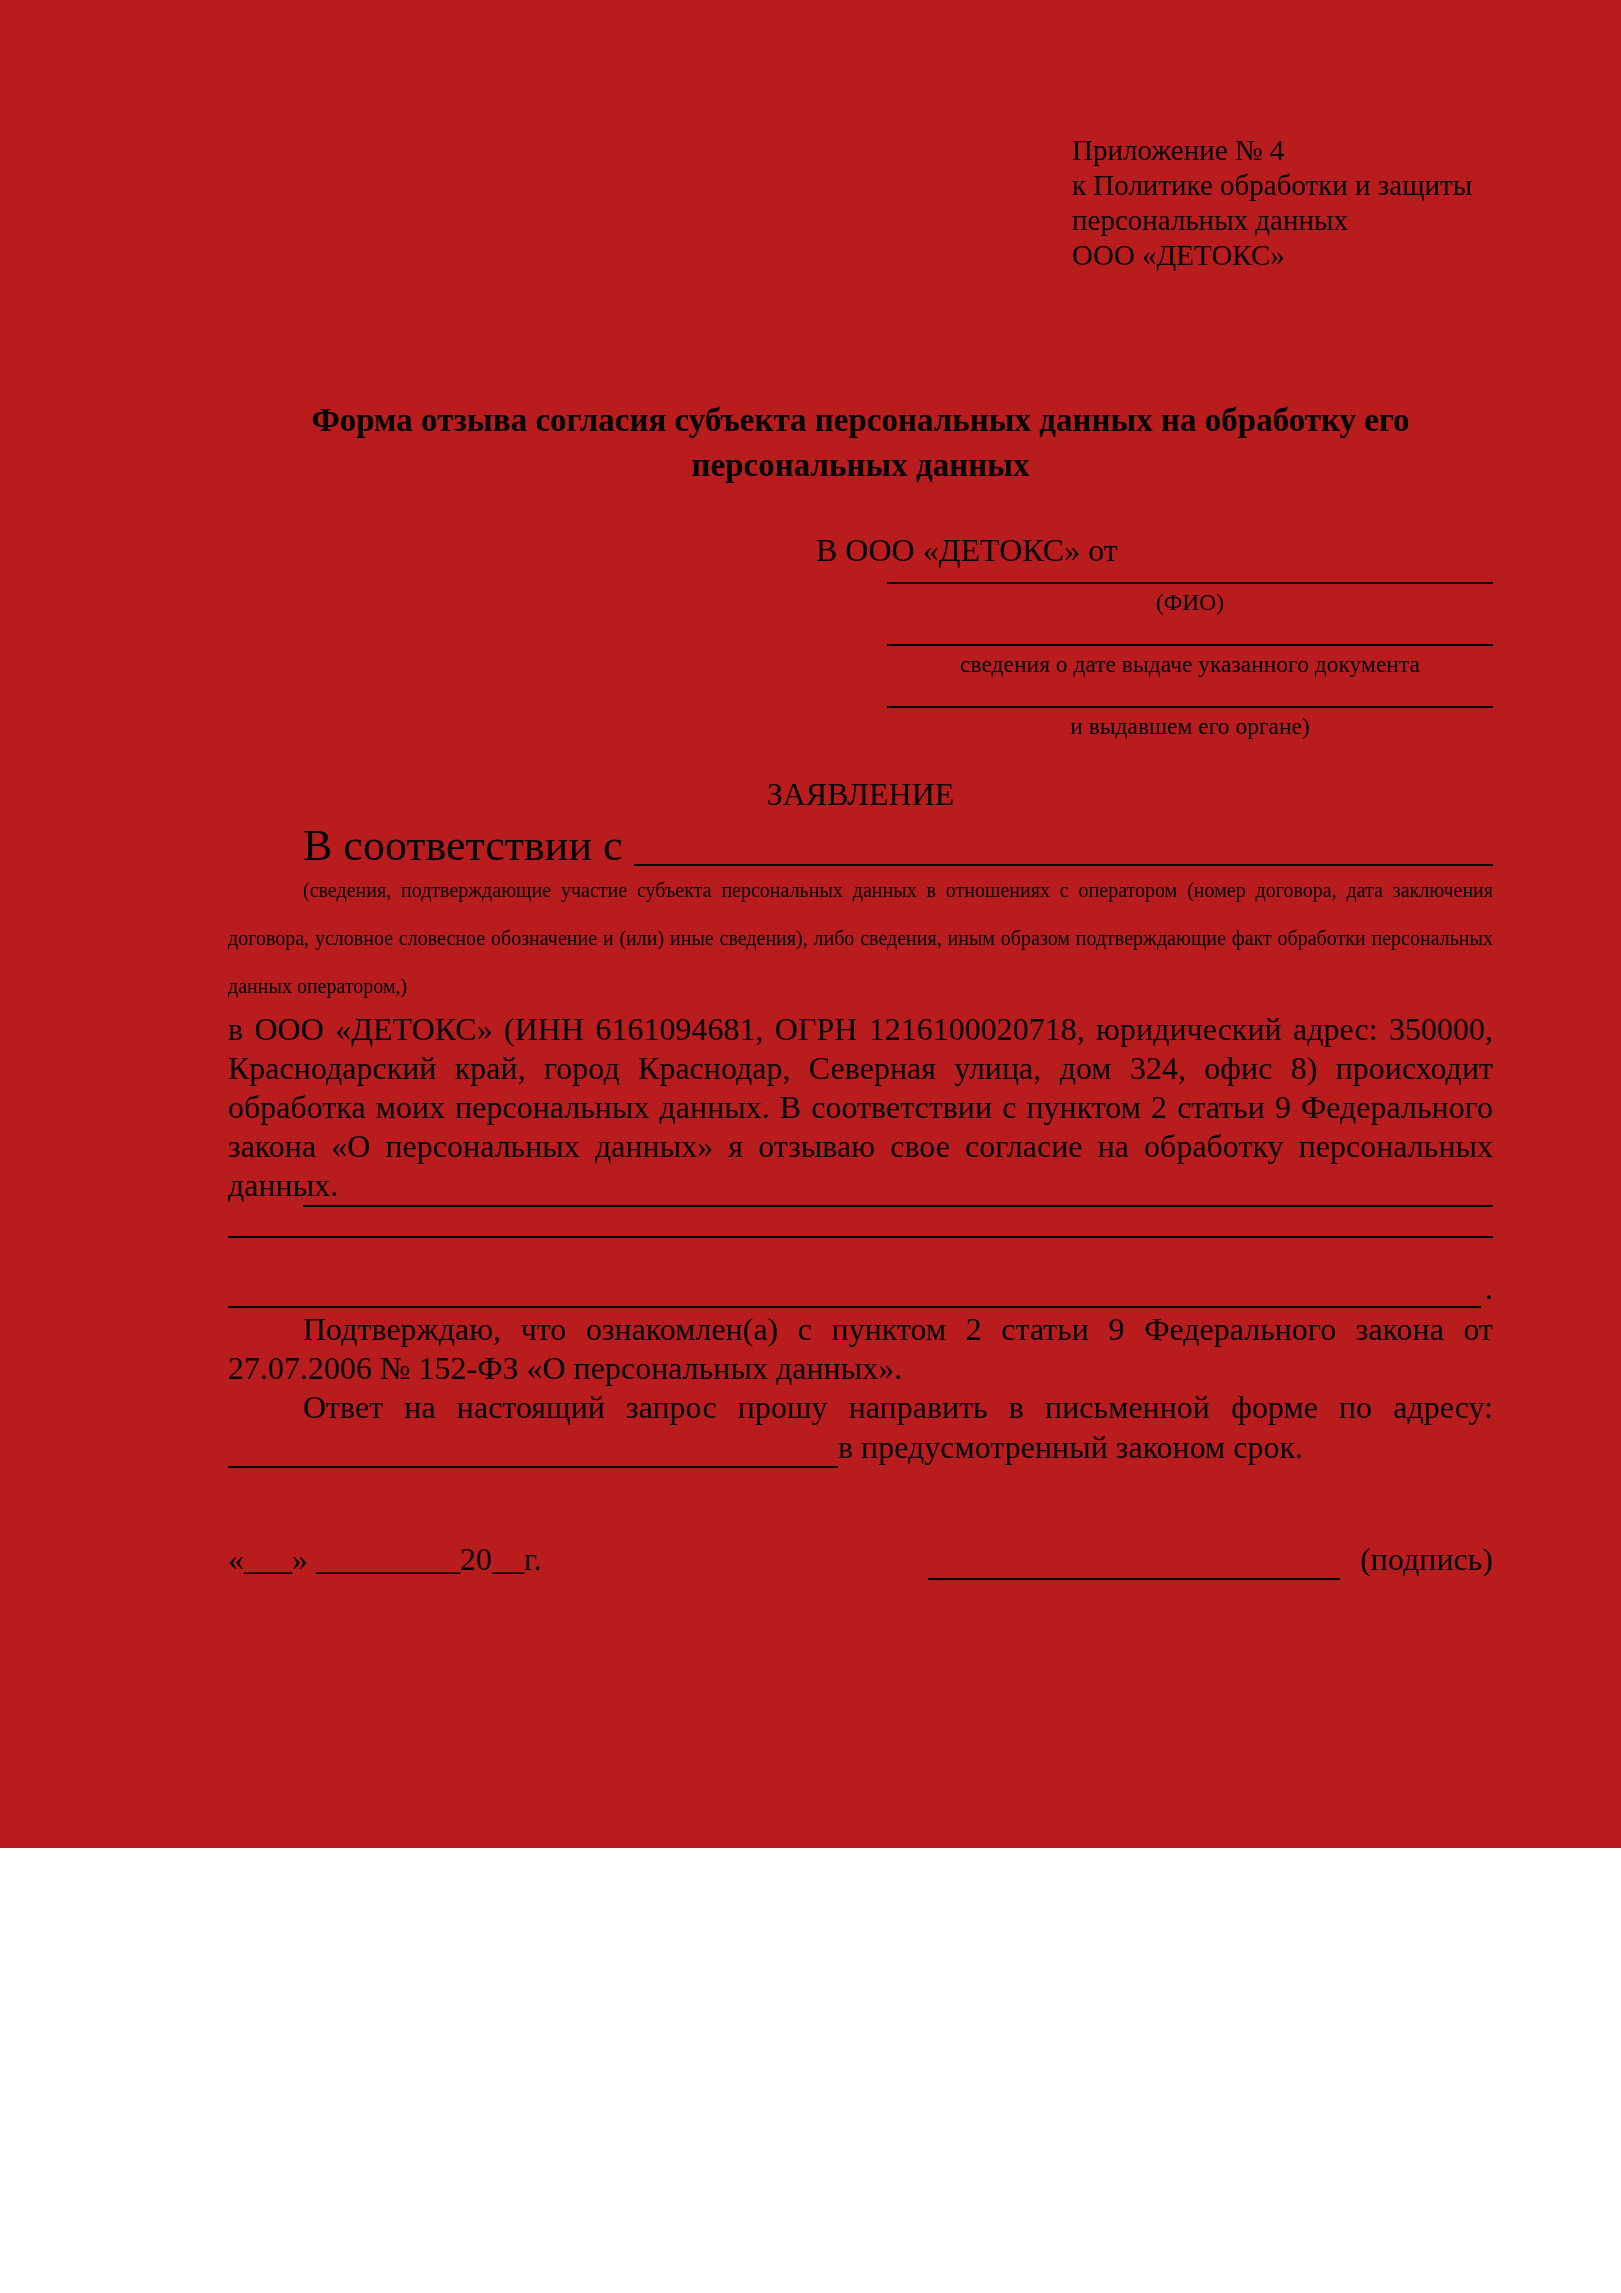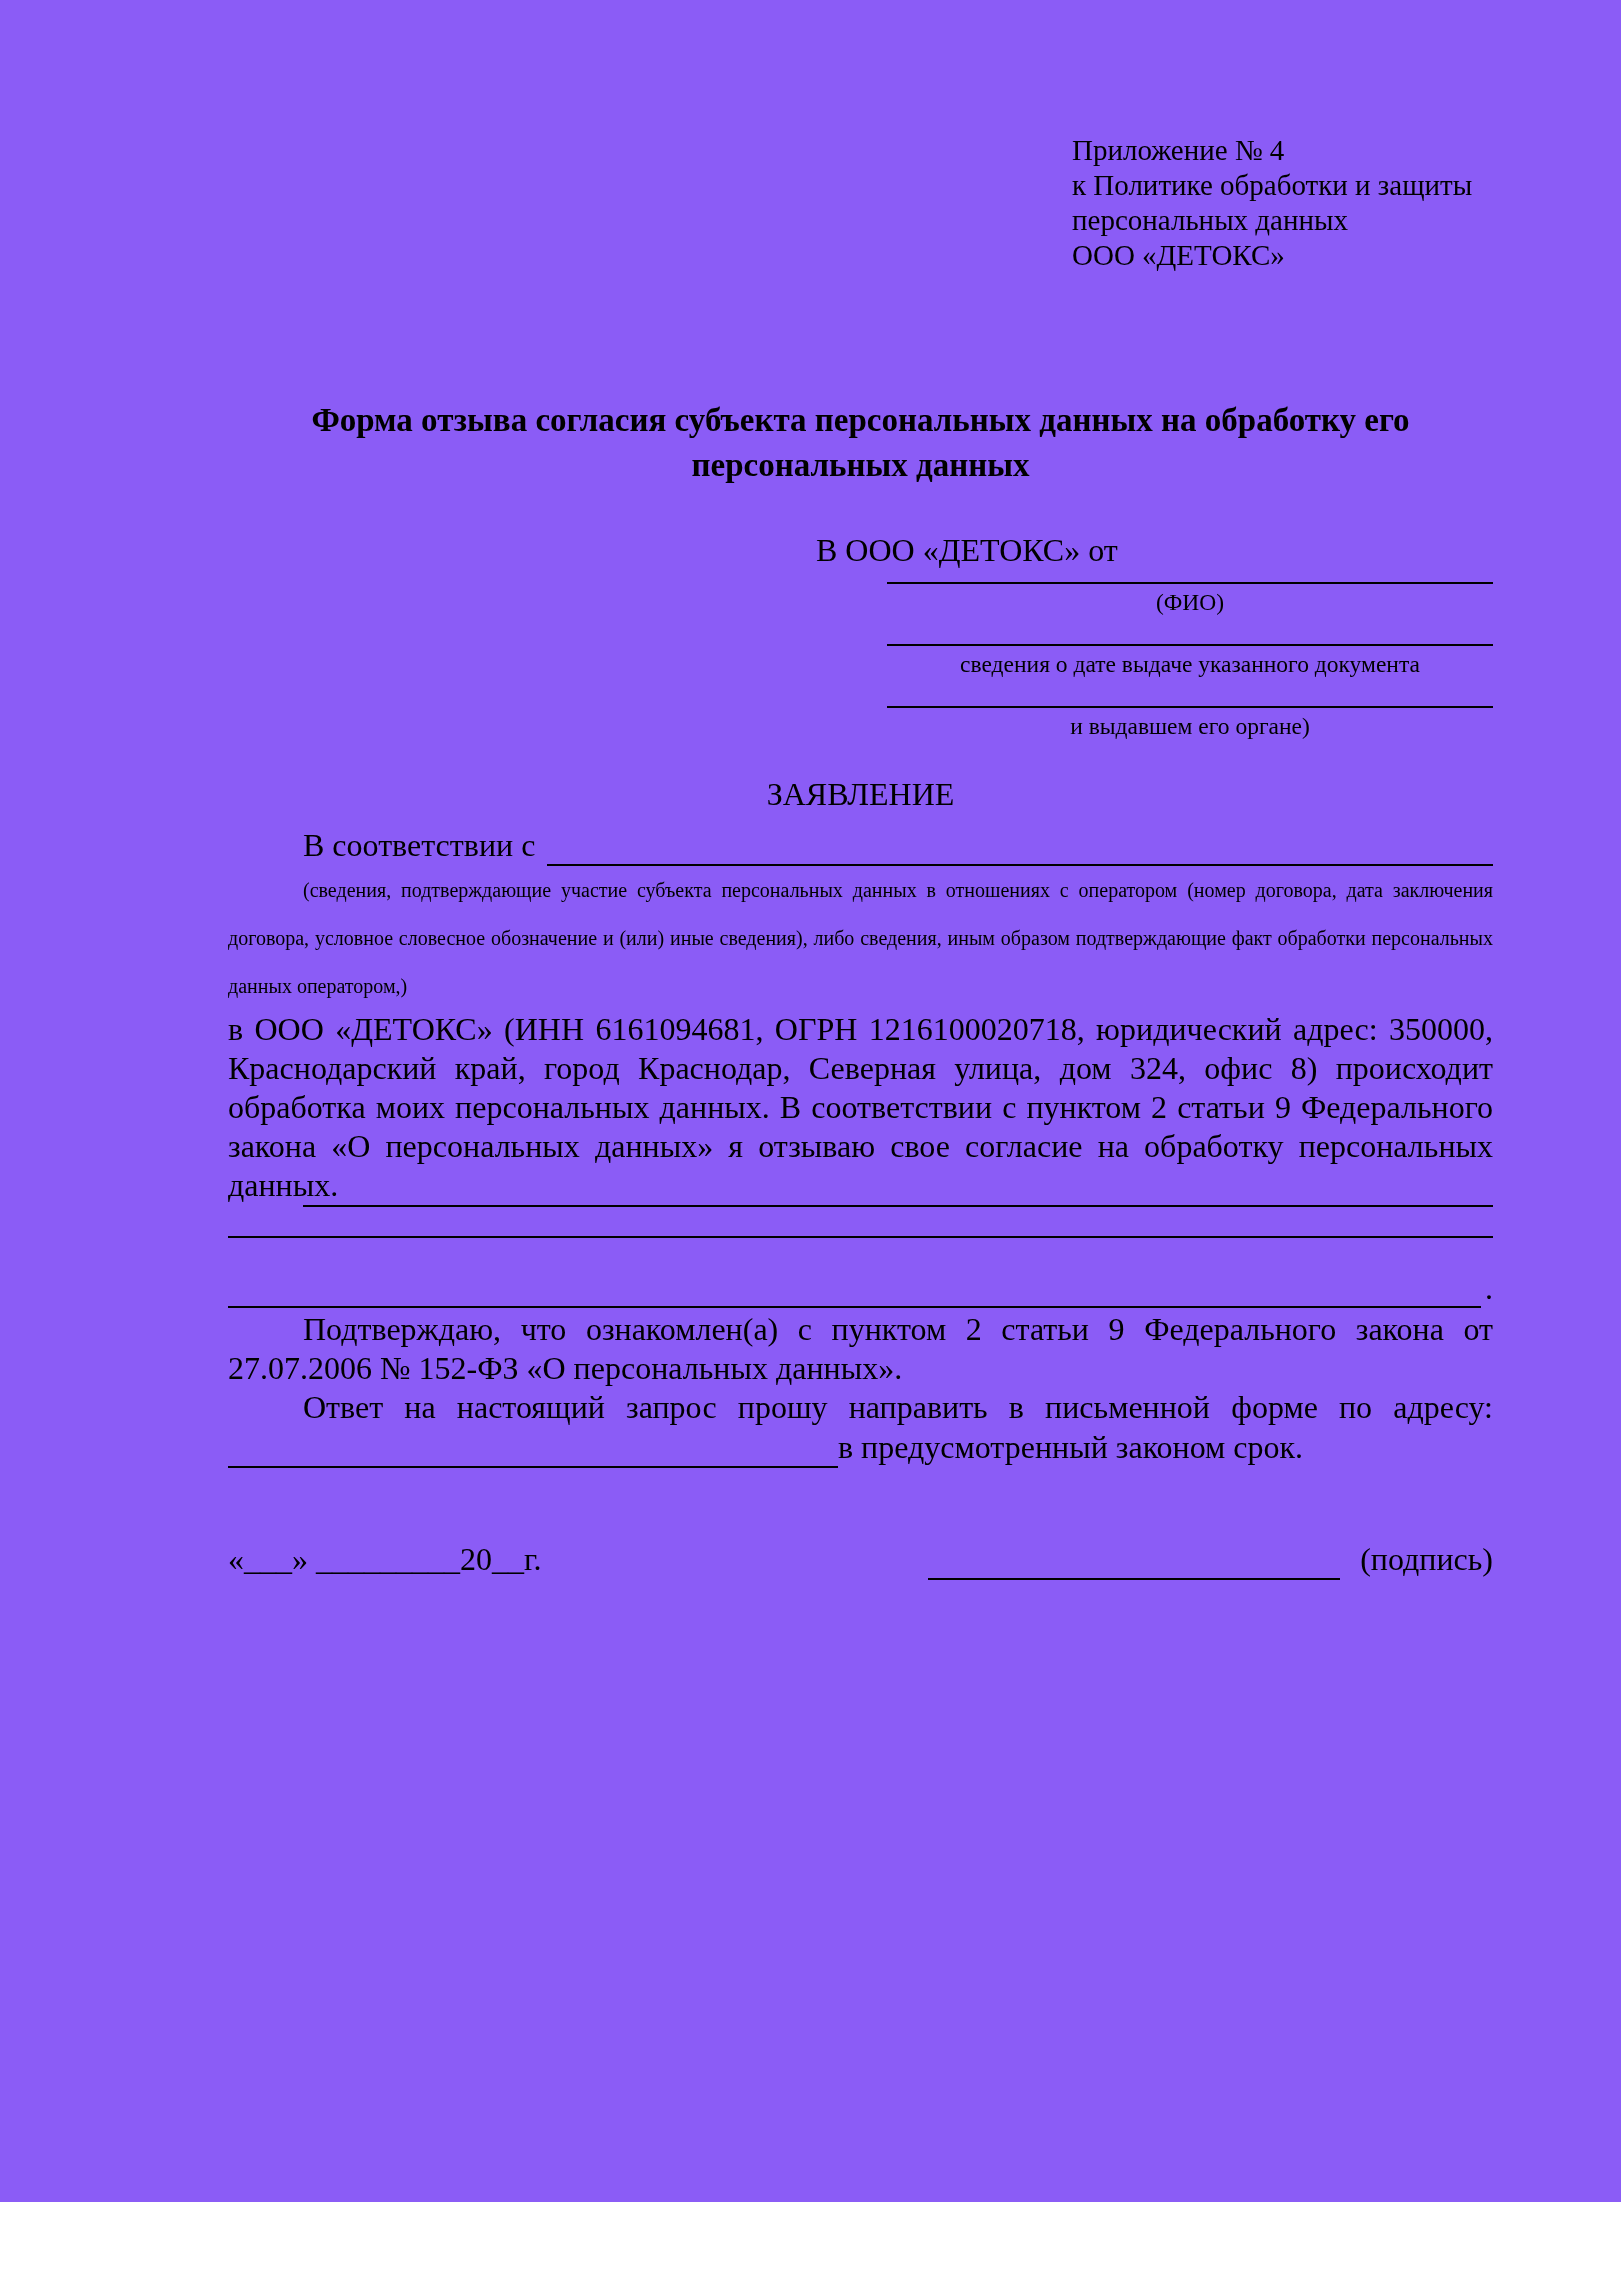--- a/index.html
+++ b/index.html
@@ -4,22 +4,22 @@
 <style>
   * { margin:0; padding:0; box-sizing:border-box; }
   html,body { background:#ffffff; }
   body {
     width:1621px; height:2294px;
     font-family:"Liberation Serif","DejaVu Serif",serif;
     color:#000;
   }
   .page {
     position:relative;
-    width:1621px; height:2202px;
-    background:#8b5cf6;
+    width:1621px; height:1848px;
+    background:#b91c1c;
     padding:133px 128px 13px 228px;
     overflow:hidden;
   }
 
   
   .letterhead {
     width:421px;
     margin-left:auto;
     font-size:29px;
     line-height:35px;
@@ -61,21 +61,21 @@
     text-align:center;
     font-size:32px;
     line-height:41px;
   }
 
   .intro-row {
     margin-top:9.8px;
     display:flex;
     align-items:stretch;
     padding-left:75px;
-    font-size:32px;
+    font-size:44px;
     line-height:41px;
   }
   .intro-row .label { white-space:nowrap; padding-right:11.8px; }
   .uline { border-bottom:2.9px solid #000; }
   .intro-row .uline { flex:1 1 auto; }
 
   .note {
     font-size:20px;
     line-height:48px;
     text-align:justify;

